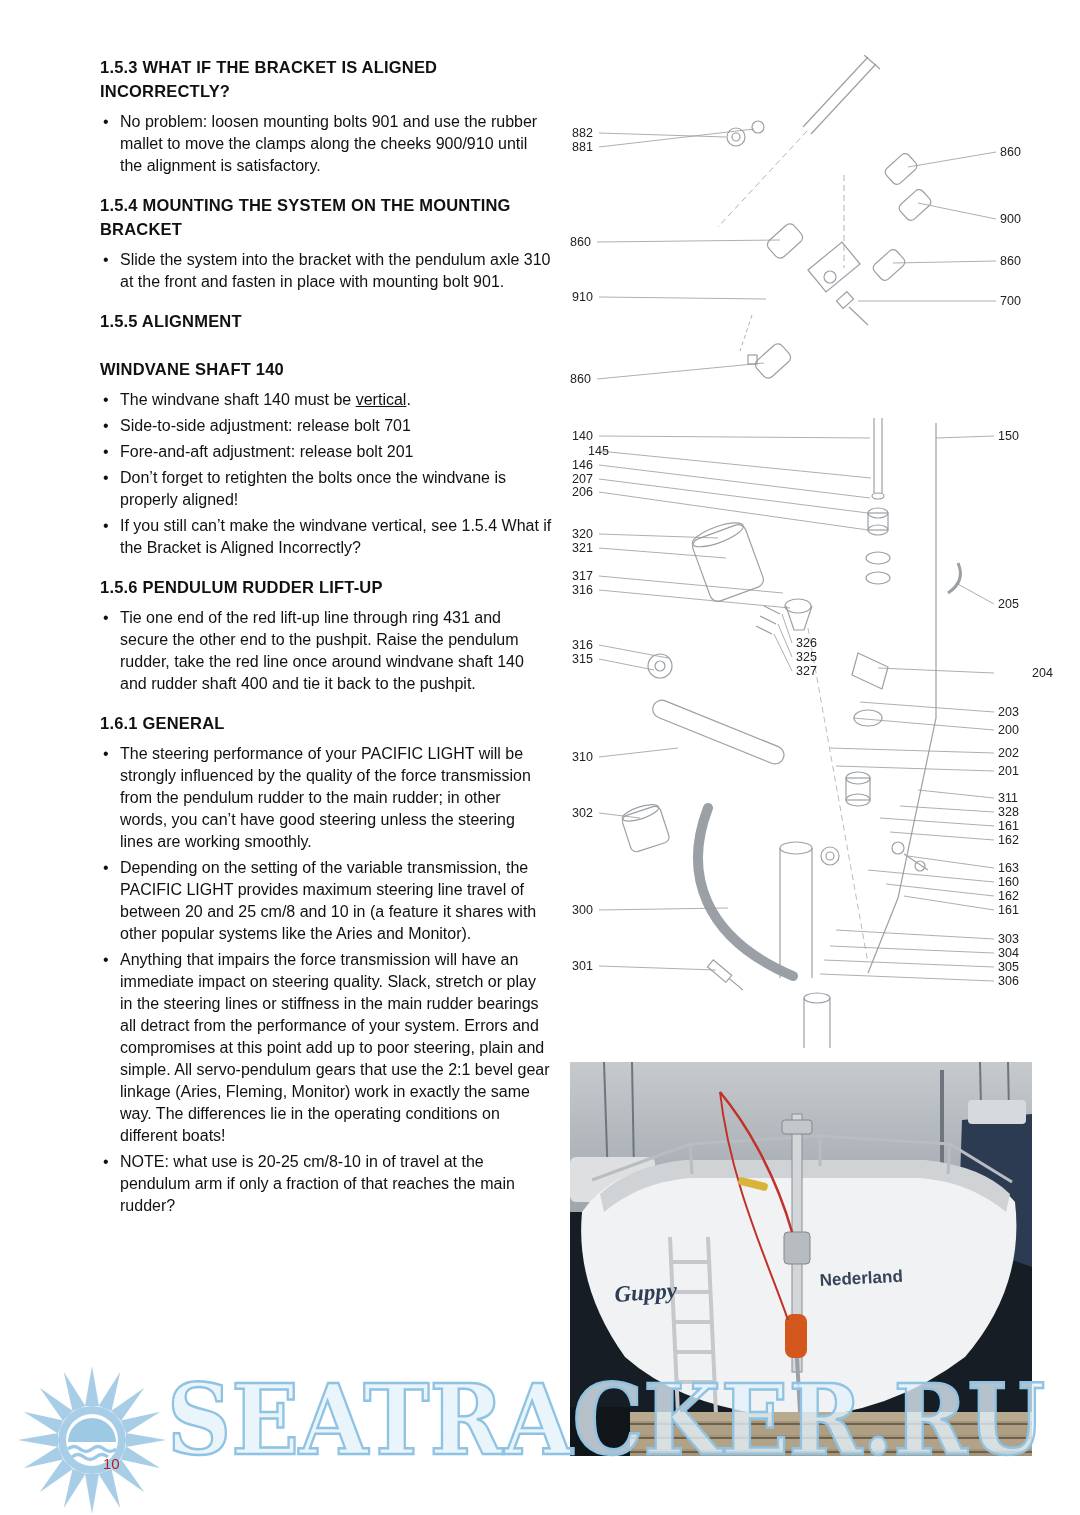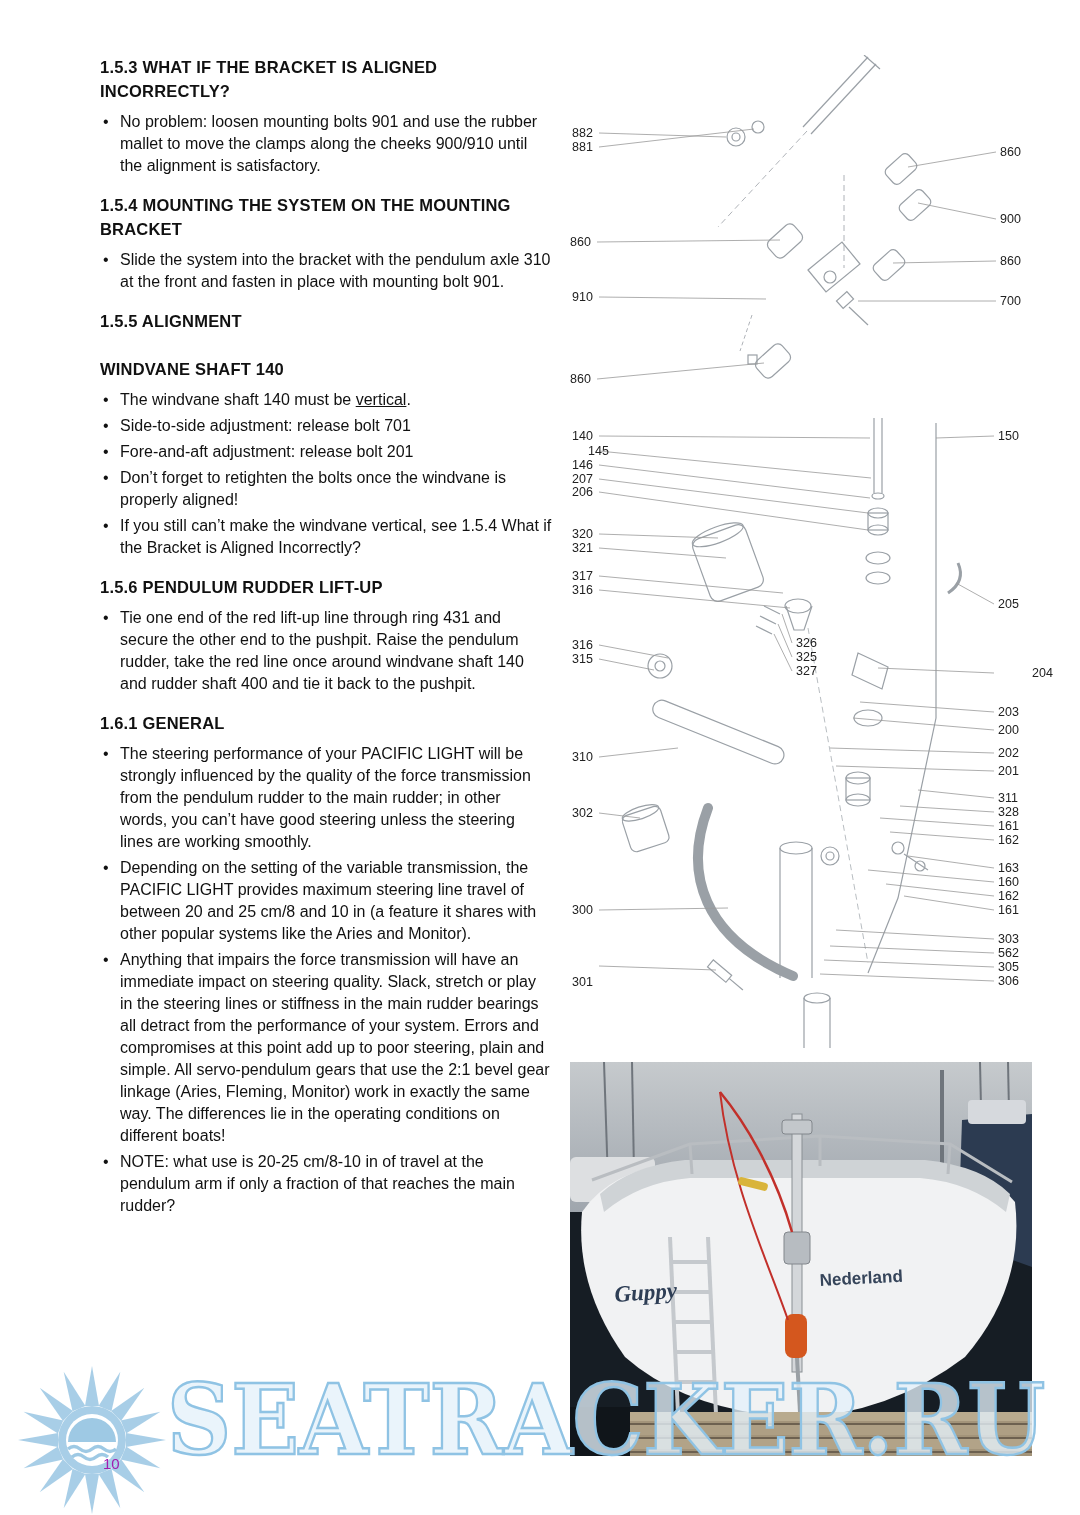--- a/index.html
+++ b/index.html
@@ -26,21 +26,21 @@
   .part-label {
     position:absolute; font-size:12.5px; line-height:13px; color:#222;
     font-family:"Liberation Sans", sans-serif;
   }
   .diagram svg { position:absolute; left:0; top:0; }
 
   #photo { position:absolute; left:570px; top:1062px; width:462px; height:394px; overflow:hidden; }
 
   #watermark { position:absolute; left:165px; top:1366px; width:885px; height:112px; z-index:50; pointer-events:none; }
   #sun-logo { position:absolute; left:8px; top:1362px; width:168px; height:152px; z-index:50; pointer-events:none; }
-  #page-number { position:absolute; left:103px; top:1455px; font-size:15px; color:#a21caf; z-index:60; }
+  #page-number { position:absolute; left:103px; top:1455px; font-size:15px; color:#b91c1c; z-index:60; }
 </style>
 </head>
 <body>
 
 <div class="left-col">
 
   <h3 class="first">1.5.3 WHAT IF THE BRACKET IS ALIGNED INCORRECTLY?</h3>
   <div class="bullet">
     <span class="dot">•</span>
     <span class="txt">No problem: loosen mounting bolts 901 and use the rubber mallet to move the clamps along the cheeks 900/910 until the alignment is satisfactory.</span>
@@ -245,41 +245,41 @@
     <span class="part-label" style="left: 4px; top: 68px;">206</span>
     <span class="part-label" style="left: 4px; top: 110px;">320</span>
     <span class="part-label" style="left: 4px; top: 124px;">321</span>
     <span class="part-label" style="left: 4px; top: 152px;">317</span>
     <span class="part-label" style="left: 4px; top: 166px;">316</span>
     <span class="part-label" style="left: 4px; top: 221px;">316</span>
     <span class="part-label" style="left: 4px; top: 235px;">315</span>
     <span class="part-label" style="left: 4px; top: 333px;">310</span>
     <span class="part-label" style="left: 4px; top: 389px;">302</span>
     <span class="part-label" style="left: 4px; top: 486px;">300</span>
-    <span class="part-label" style="left: 4px; top: 542px; margin-top: 16px;">301</span>
+    <span class="part-label" style="left: 4px; top: 542px;">301</span>
     <span class="part-label" style="left: 228px; top: 219px;">326</span>
     <span class="part-label" style="left: 228px; top: 233px;">325</span>
     <span class="part-label" style="left: 228px; top: 247px;">327</span>
     <span class="part-label" style="left: 430px; top: 12px;">150</span>
     <span class="part-label" style="left: 430px; top: 180px;">205</span>
     <span class="part-label" style="left: 444px; top: 249px; margin-left: 20px;">204</span>
     <span class="part-label" style="left: 430px; top: 288px;">203</span>
     <span class="part-label" style="left: 430px; top: 306px;">200</span>
     <span class="part-label" style="left: 430px; top: 329px;">202</span>
     <span class="part-label" style="left: 430px; top: 347px;">201</span>
     <span class="part-label" style="left: 430px; top: 374px;">311</span>
     <span class="part-label" style="left: 430px; top: 388px;">328</span>
     <span class="part-label" style="left: 430px; top: 402px;">161</span>
     <span class="part-label" style="left: 430px; top: 416px;">162</span>
     <span class="part-label" style="left: 430px; top: 444px;">163</span>
     <span class="part-label" style="left: 430px; top: 458px;">160</span>
     <span class="part-label" style="left: 430px; top: 472px;">162</span>
     <span class="part-label" style="left: 430px; top: 486px;">161</span>
     <span class="part-label" style="left: 430px; top: 515px;">303</span>
-    <span class="part-label" style="left: 430px; top: 529px;">562</span>
+    <span class="part-label" style="left: 430px; top: 529px;">304</span>
     <span class="part-label" style="left: 430px; top: 543px;">305</span>
     <span class="part-label" style="left: 430px; top: 557px;">306</span>
   </div>
 
 <div id="photo">
   <svg width="462" height="394" viewBox="0 0 462 394">
     <defs>
       <linearGradient id="sky" x1="0" y1="0" x2="0" y2="1">
         <stop offset="0" stop-color="#c6cacd"></stop>
           <stop offset="1" stop-color="#9aa1a9"></stop>

